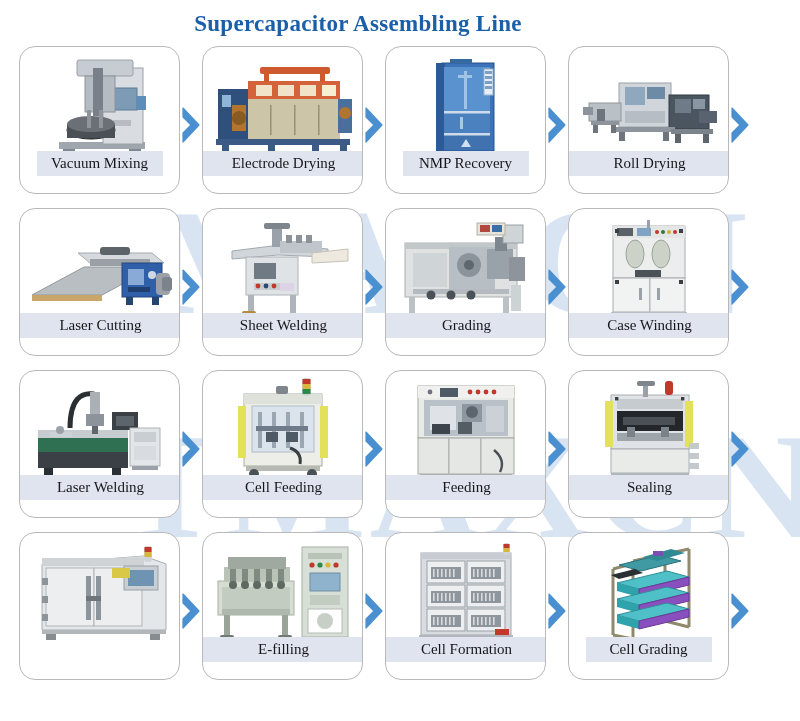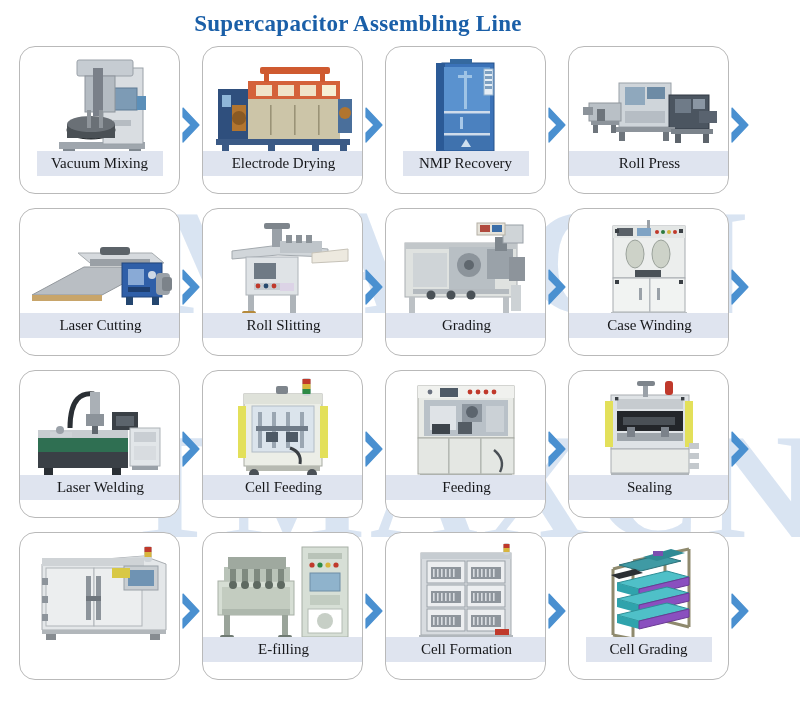--- a/index.html
+++ b/index.html
@@ -247,21 +247,21 @@
       <rect x="44" y="65" width="6" height="9" fill="#6e757c"></rect>
       <rect x="88" y="65" width="6" height="9" fill="#6e757c"></rect>
       <rect x="96" y="62" width="42" height="5" fill="#7b838b"></rect>
       <rect x="100" y="67" width="6" height="9" fill="#5d646b"></rect>
       <rect x="128" y="67" width="6" height="9" fill="#5d646b"></rect>
       <rect x="16" y="54" width="28" height="4" fill="#8d949b"></rect>
       <rect x="18" y="58" width="5" height="8" fill="#6e757c"></rect>
       <rect x="36" y="58" width="5" height="8" fill="#6e757c"></rect>
     </svg>
           </div>
-          <div class="step-label wide">Roll Press</div>
+          <div class="step-label wide">Roll Drying</div>
         </div>
         <div class="flow-arrow">
   <svg width="20" height="40" viewBox="0 0 20 40" aria-hidden="true">
     <polygon points="2,3 18,20 2,37 2,28 10,20 2,12" fill="#4a90d0" stroke="#4a90d0" stroke-width="1.2" stroke-linejoin="round"></polygon>
   </svg>
         </div>
       </div>
       <div class="flow-row">
         <div class="step-card">
           <div class="step-photo">
@@ -304,21 +304,21 @@
       <rect x="38" y="64" width="34" height="7" fill="#c6cbd0"></rect>
       <circle cx="42" cy="67" r="2.4" fill="#c0392b"></circle>
       <circle cx="50" cy="67" r="2.4" fill="#27496d"></circle>
       <circle cx="58" cy="67" r="2.4" fill="#c0392b"></circle>
       <rect x="64" y="64" width="14" height="8" fill="#dcd3e6"></rect>
       <rect x="32" y="76" width="6" height="18" fill="#aeb4b9"></rect>
       <rect x="74" y="76" width="6" height="18" fill="#aeb4b9"></rect>
       <rect x="26" y="92" width="14" height="5" rx="2" fill="#b58a3c"></rect>
     </svg>
           </div>
-          <div class="step-label wide">Roll Slitting</div>
+          <div class="step-label wide">Sheet Welding</div>
         </div>
         <div class="flow-arrow">
   <svg width="20" height="40" viewBox="0 0 20 40" aria-hidden="true">
     <polygon points="2,3 18,20 2,37 2,28 10,20 2,12" fill="#4a90d0" stroke="#4a90d0" stroke-width="1.2" stroke-linejoin="round"></polygon>
   </svg>
         </div>
         <div class="step-card">
           <div class="step-photo">
     <svg width="150" height="104" viewBox="0 0 150 104">
       <rect x="14" y="26" width="112" height="54" fill="#dfe2e0" stroke="#a9aeb2"></rect>

